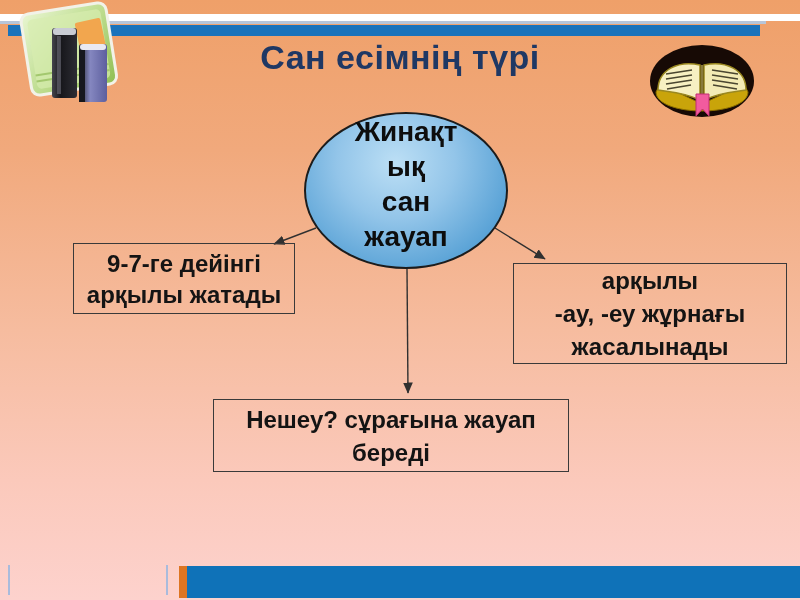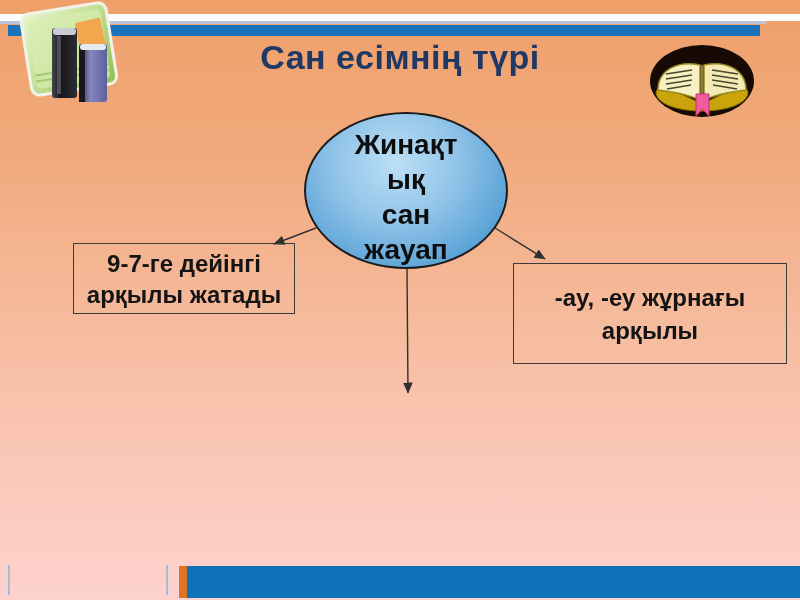--- a/index.html
+++ b/index.html
@@ -23,21 +23,21 @@
     font-size:34px; font-weight:bold; color:#1F3864; letter-spacing:.5px;
   }
 
   .icon-books { position:absolute; left:12px; top:0px; }
   .icon-openbook { position:absolute; left:646px; top:40px; }
 
   .ellipse {
     position:absolute; left:304px; top:112px; width:204px; height:157px;
     border:2px solid #1c1c1c; border-radius:50%;
     background:radial-gradient(ellipse at 45% 32%, #BCDFF5 0%, #93C5E9 38%, #5CA4D7 74%, #3E88C5 100%);
-    display:flex; flex-direction:column; align-items:center; justify-content:flex-end;
+    display:flex; flex-direction:column; align-items:center; justify-content:flex-start;
     box-sizing:border-box;
   }
   .ellipse .eline { font-size:28px; line-height:35px; font-weight:bold; color:#0d0d0d; text-align:center; }
 
   .node {
     position:absolute; box-sizing:border-box; border:1px solid #3A3A3A;
     display:flex; flex-direction:column; align-items:center; justify-content:center;
     text-align:center; font-weight:bold; color:#141414;
   }
   .node .nline { font-size:24px; }
@@ -127,23 +127,28 @@
     <div class="eline">сан</div>
     <div class="eline">жауап</div>
   </div>
 
   <div class="node node-left">
     <div class="nline">9-7-ге дейінгі</div>
     <div class="nline">арқылы жатады</div>
   </div>
 
   <div class="node node-right">
+    <div class="nline">арқылы</div>
     <div class="nline">-ау, -еу жұрнағы</div>
-    <div class="nline">арқылы</div>
+    <div class="nline">жасалынады</div>
   </div>
 
+  <div class="node node-bottom">
+    <div class="nline">Нешеу? сұрағына жауап</div>
+    <div class="nline">береді</div>
+  </div>
 
   <div class="tick tick-left"></div>
   <div class="tick tick-mid"></div>
   <div class="bottom-orange"></div>
   <div class="bottom-blue-bar"></div>
 
 </div>
 
 </body></html>

